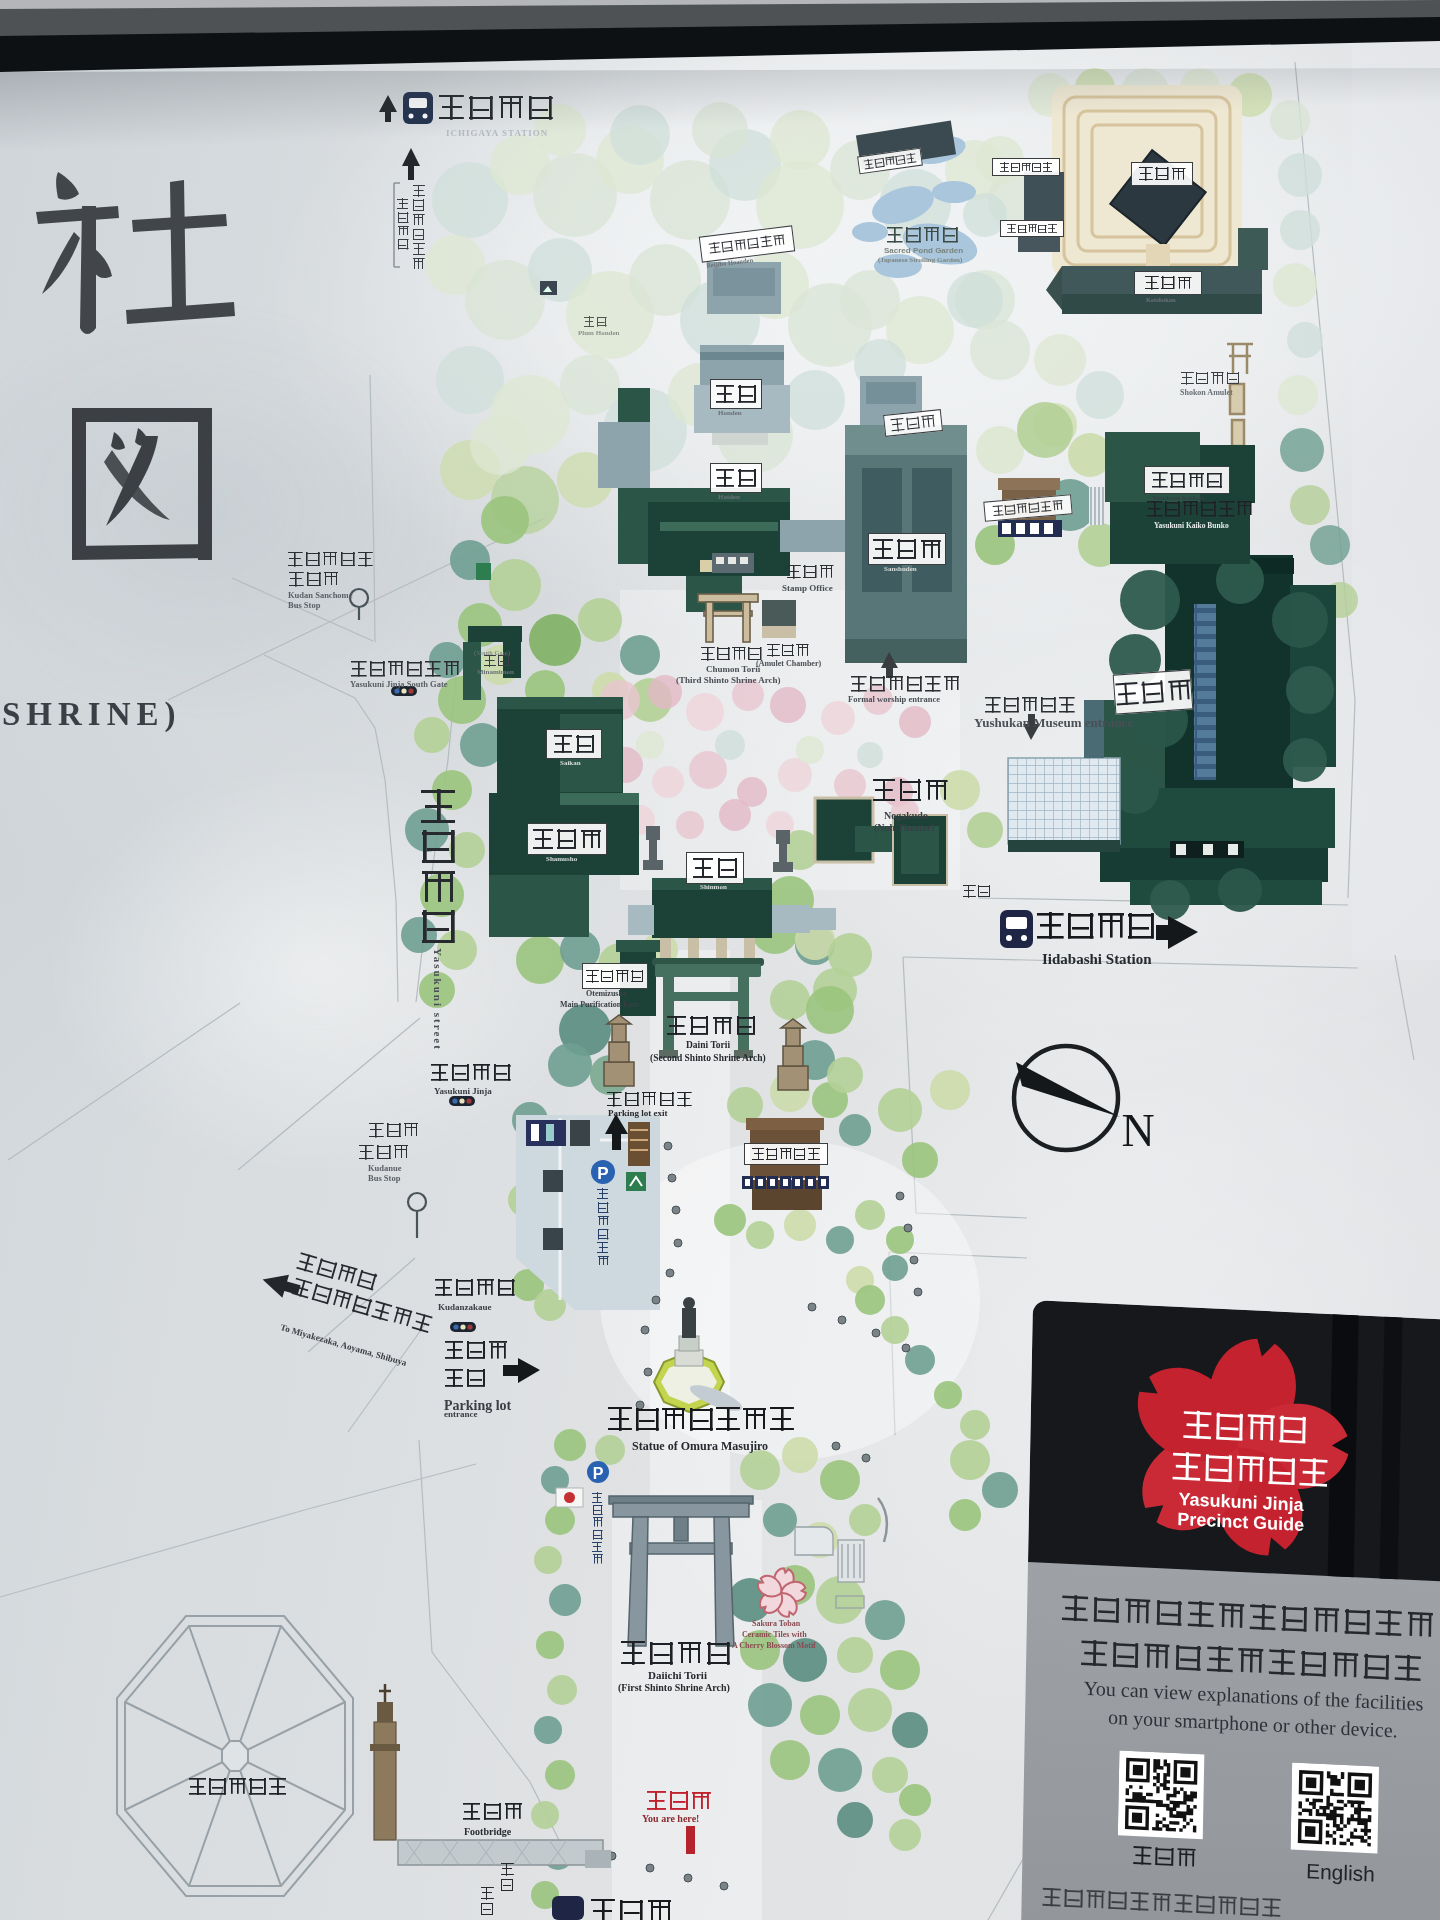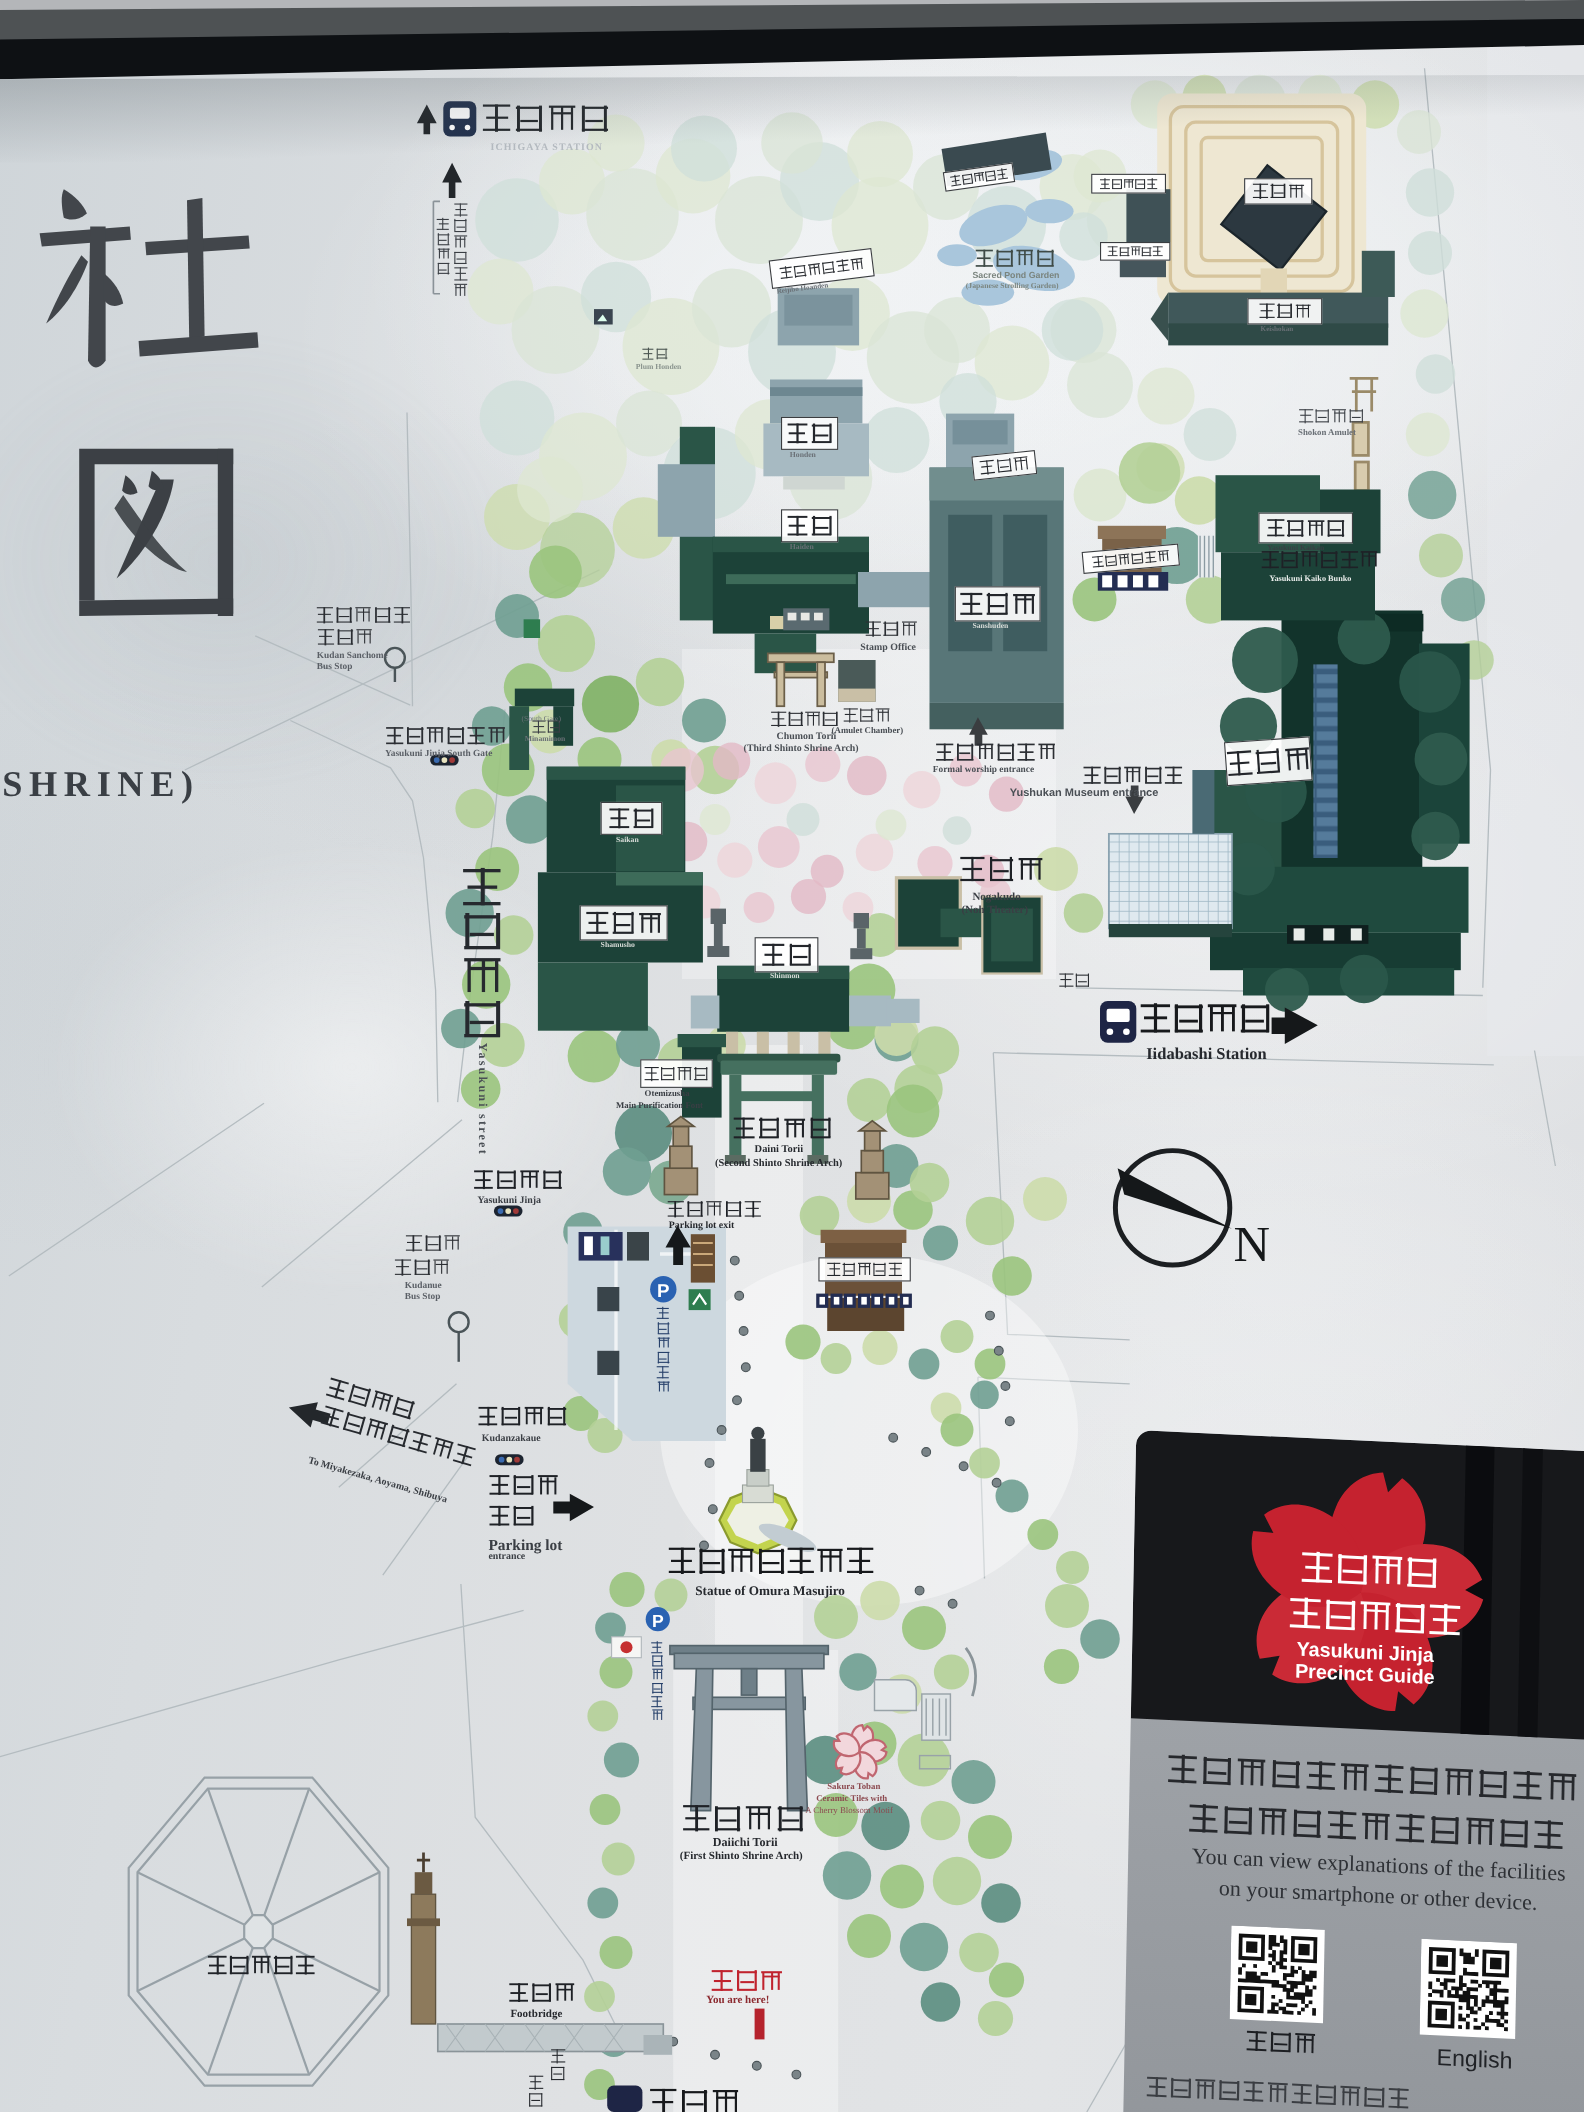--- a/index.html
+++ b/index.html
@@ -970,21 +970,21 @@
   </div>
 <div class="en" style="left:848px;top:695px;font-size:8.5px;color:#4a4f55;font-family:'Liberation Serif',serif;font-weight:bold;">Formal worship entrance</div>
 
 <div class="jt" style="left:984px;top:696px;font-size:17px;color:#2b2e33;gap:1.7px;">
     <b></b>
     <b></b>
     <b></b>
     <b></b>
     <b></b>
   </div>
-<div class="en" style="left:918px;top:716px;font-size:10px;color:#4a4f55;font-family:Liberation Sans, sans-serif;font-weight:bold;">Yushukan Museum entrance</div>
+<div class="en" style="left:974px;top:716px;font-size:13px;color:#4a4f55;font-family:Liberation Serif, serif;font-weight:bold;">Yushukan Museum entrance</div>
 
 <div class="lbox" style="left:984px;top:498px;width:88px;height:20px;transform:rotate(-5deg)">
     <div class="jt" style="left:0px;top:0px;font-size:11px;color:#2b2e33;gap:0.9px;position:static">
       <b></b>
       <b></b>
       <b></b>
       <b></b>
       <b></b>
       <b></b>
     </div>
@@ -1249,21 +1249,21 @@
     <b></b>
     <b></b>
     <b></b>
     <b></b>
   </div>
 <div class="en" style="left:648px;top:1669px;font-size:11px;color:#26292e;font-family:'Liberation Serif',serif;font-weight:bold;">Daiichi Torii</div>
 <div class="en" style="left:618px;top:1682px;font-size:10px;color:#26292e;font-family:'Liberation Serif',serif;font-weight:bold;">(First Shinto Shrine Arch)</div>
 
 <div class="en" style="left:752px;top:1620px;font-size:8px;color:#8c4a50;font-family:'Liberation Serif',serif;font-weight:bold;">Sakura Toban</div>
 <div class="en" style="left:742px;top:1631px;font-size:8px;color:#8c4a50;font-family:'Liberation Serif',serif;font-weight:bold;">Ceramic Tiles with</div>
-<div class="en" style="left:732px;top:1642px;font-size:8px;color:#8c4a50;font-family:'Liberation Serif',serif;font-weight:normal;">A Cherry Blossom Motif</div>
+<div class="en" style="left:732px;top:1642px;font-size:8px;color:#8c4a50;font-family:'Liberation Serif',serif;font-weight:bold;">A Cherry Blossom Motif</div>
 
 <div class="jt" style="left:646px;top:1790px;font-size:21px;color:#c0232e;gap:1.3px;">
     <b></b>
     <b></b>
     <b></b>
   </div>
 <div class="en" style="left:642px;top:1813px;font-size:10px;color:#8c2a30;font-family:'Liberation Serif',serif;font-weight:bold;">You are here!</div>
 
 <div class="jt" style="left:462px;top:1802px;font-size:19px;color:#1e2126;gap:1.9px;">
     <b></b>

